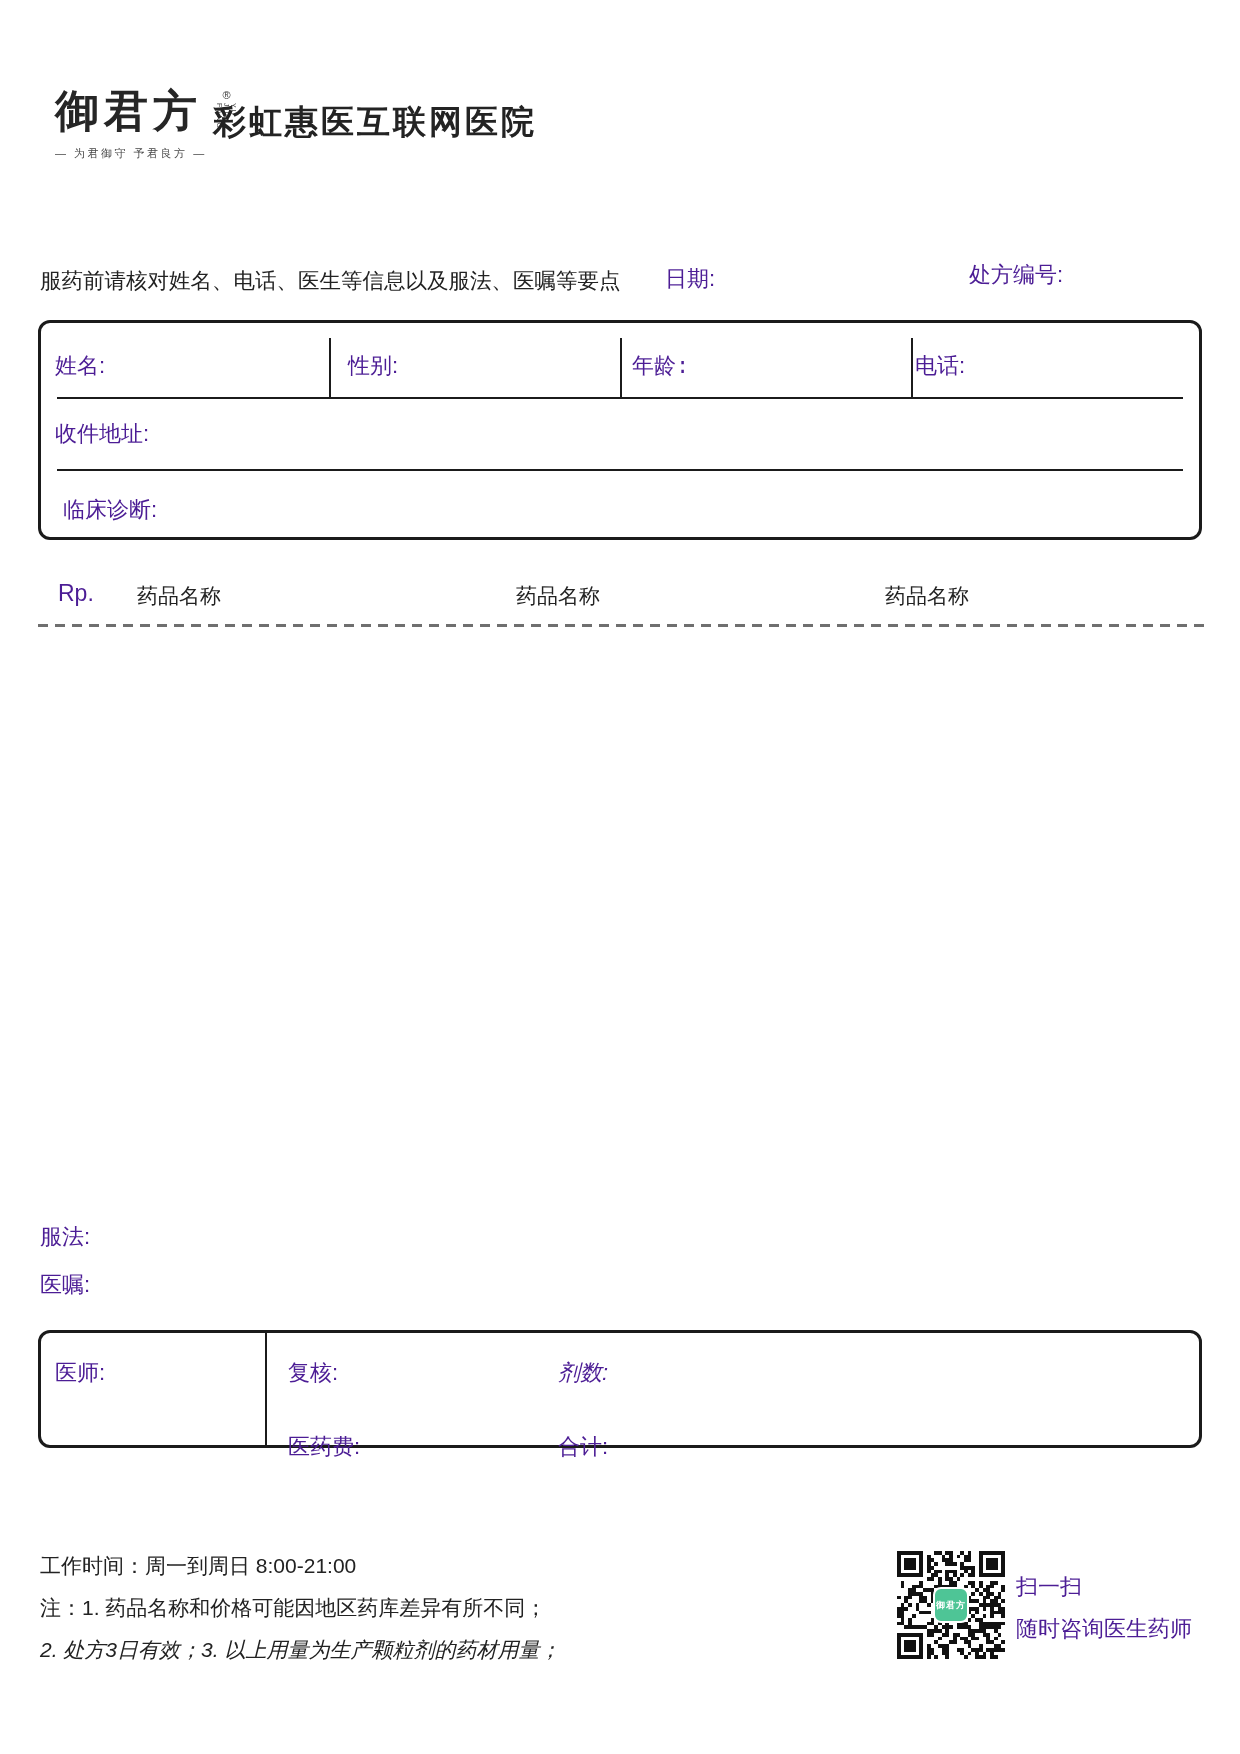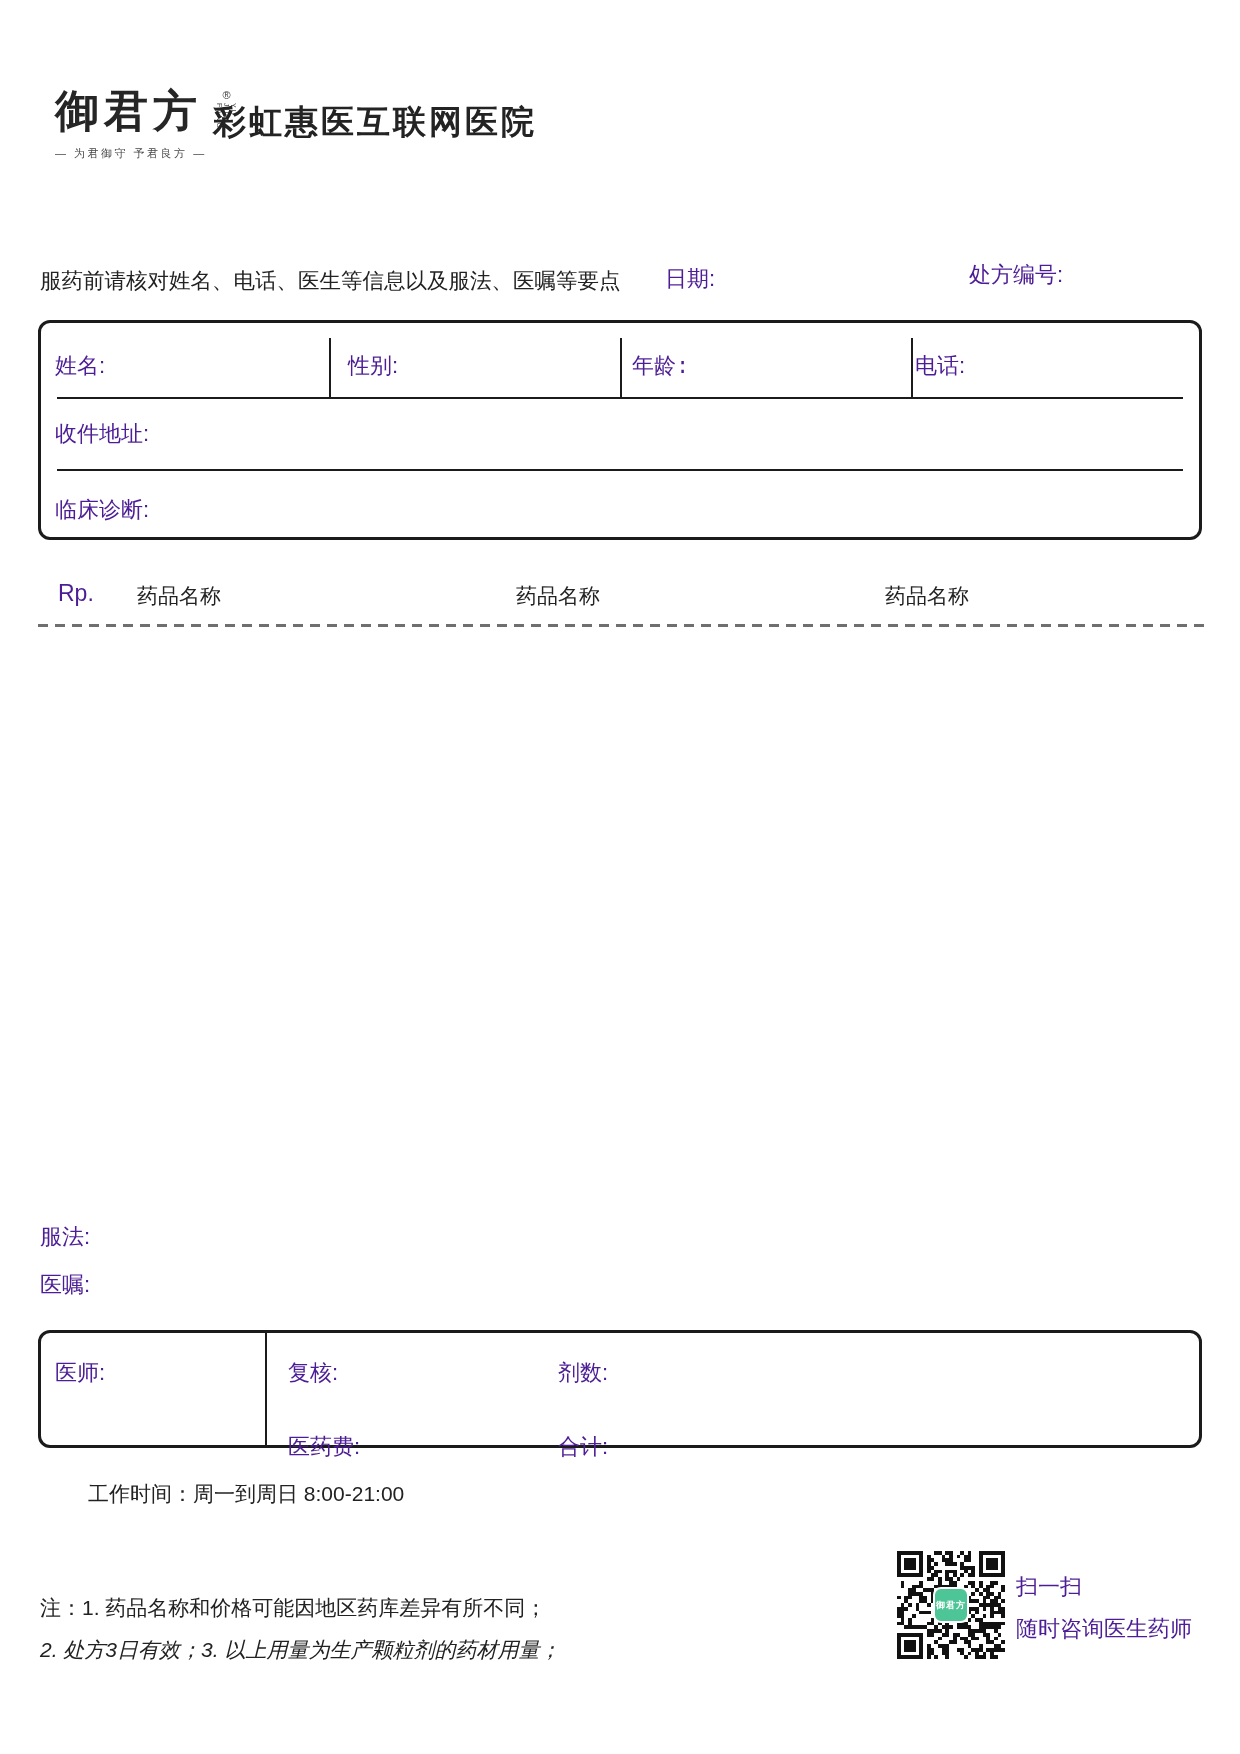--- a/index.html
+++ b/index.html
@@ -84,45 +84,45 @@
     <div class="vdiv" style="left:288px; top:15px; height:61px;"></div>
     <div class="vdiv" style="left:579px; top:15px; height:61px;"></div>
     <div class="vdiv" style="left:870px; top:15px; height:61px;"></div>
 
     <div class="abs lbl" style="left:14px;  top:28px;">姓名:</div>
     <div class="abs lbl" style="left:307px; top:28px;">性别:</div>
     <div class="abs lbl" style="left:591px; top:28px;font-family:Liberation Mono, monospace;">年龄:</div>
     <div class="abs lbl" style="left:874px; top:28px;">电话:</div>
 
     <div class="abs lbl" style="left:14px; top:96px;">收件地址:</div>
-    <div class="abs lbl" style="left:14px; top:172px;">临床诊断:</div>
+    <div class="abs lbl" style="left:22px; top:172px;">临床诊断:</div>
   </div>
 
   <div class="abs lbl" style="left:58px;  top:580px; font-size:23px;">Rp.</div>
   <div class="abs small" style="left:137px; top:582px;">药品名称</div>
   <div class="abs small" style="left:516px; top:582px;">药品名称</div>
   <div class="abs small" style="left:885px; top:582px;">药品名称</div>
 
   <div class="abs dashes"></div>
 
   <div class="abs" style="left:38px; top:630px; width:1164px; height:580px;"></div>
 
   <div class="abs lbl" style="left:40px; top:1222px;">服法:</div>
   <div class="abs lbl" style="left:40px; top:1270px;">医嘱:</div>
 
   <div class="abs form-box signoff-box">
     <div class="vdiv" style="left:224px; top:0; bottom:0;"></div>
     <div class="abs lbl" style="left:14px;  top:25px;">医师:</div>
     <div class="abs lbl" style="left:247px; top:25px;">复核:</div>
-    <div class="abs lbl" style="left:517px; top:25px;">剂数:</div>
+    <div class="abs lbl" style="left:517px; top:25px;font-style:italic;">剂数:</div>
     <div class="abs lbl" style="left:247px; top:99px;">医药费:</div>
     <div class="abs lbl" style="left:517px; top:99px;">合计:</div>
   </div>
 
-  <div class="abs small" style="left:40px; top:1480px;margin-left:48px;">工作时间：周一到周日  8:00-21:00</div>
+  <div class="abs small" style="left:40px; top:1552px;">工作时间：周一到周日  8:00-21:00</div>
   <div class="abs small" style="left:40px; top:1594px;">注：1. 药品名称和价格可能因地区药库差异有所不同；</div>
   <div class="abs small" style="left:40px; top:1636px;font-style:italic;">2. 处方3日有效；3. 以上用量为生产颗粒剂的药材用量；</div>
 
   <div class="abs qr">
     <svg viewBox="0 0 29 29" shape-rendering="crispEdges">
         <rect x="0" y="0" width="29" height="29" fill="#ffffff"></rect>
         <rect x="10" y="0" width="1" height="1" fill="#111111"></rect>
         <rect x="11" y="0" width="1" height="1" fill="#111111"></rect>
         <rect x="13" y="0" width="1" height="1" fill="#111111"></rect>
         <rect x="14" y="0" width="1" height="1" fill="#111111"></rect>

